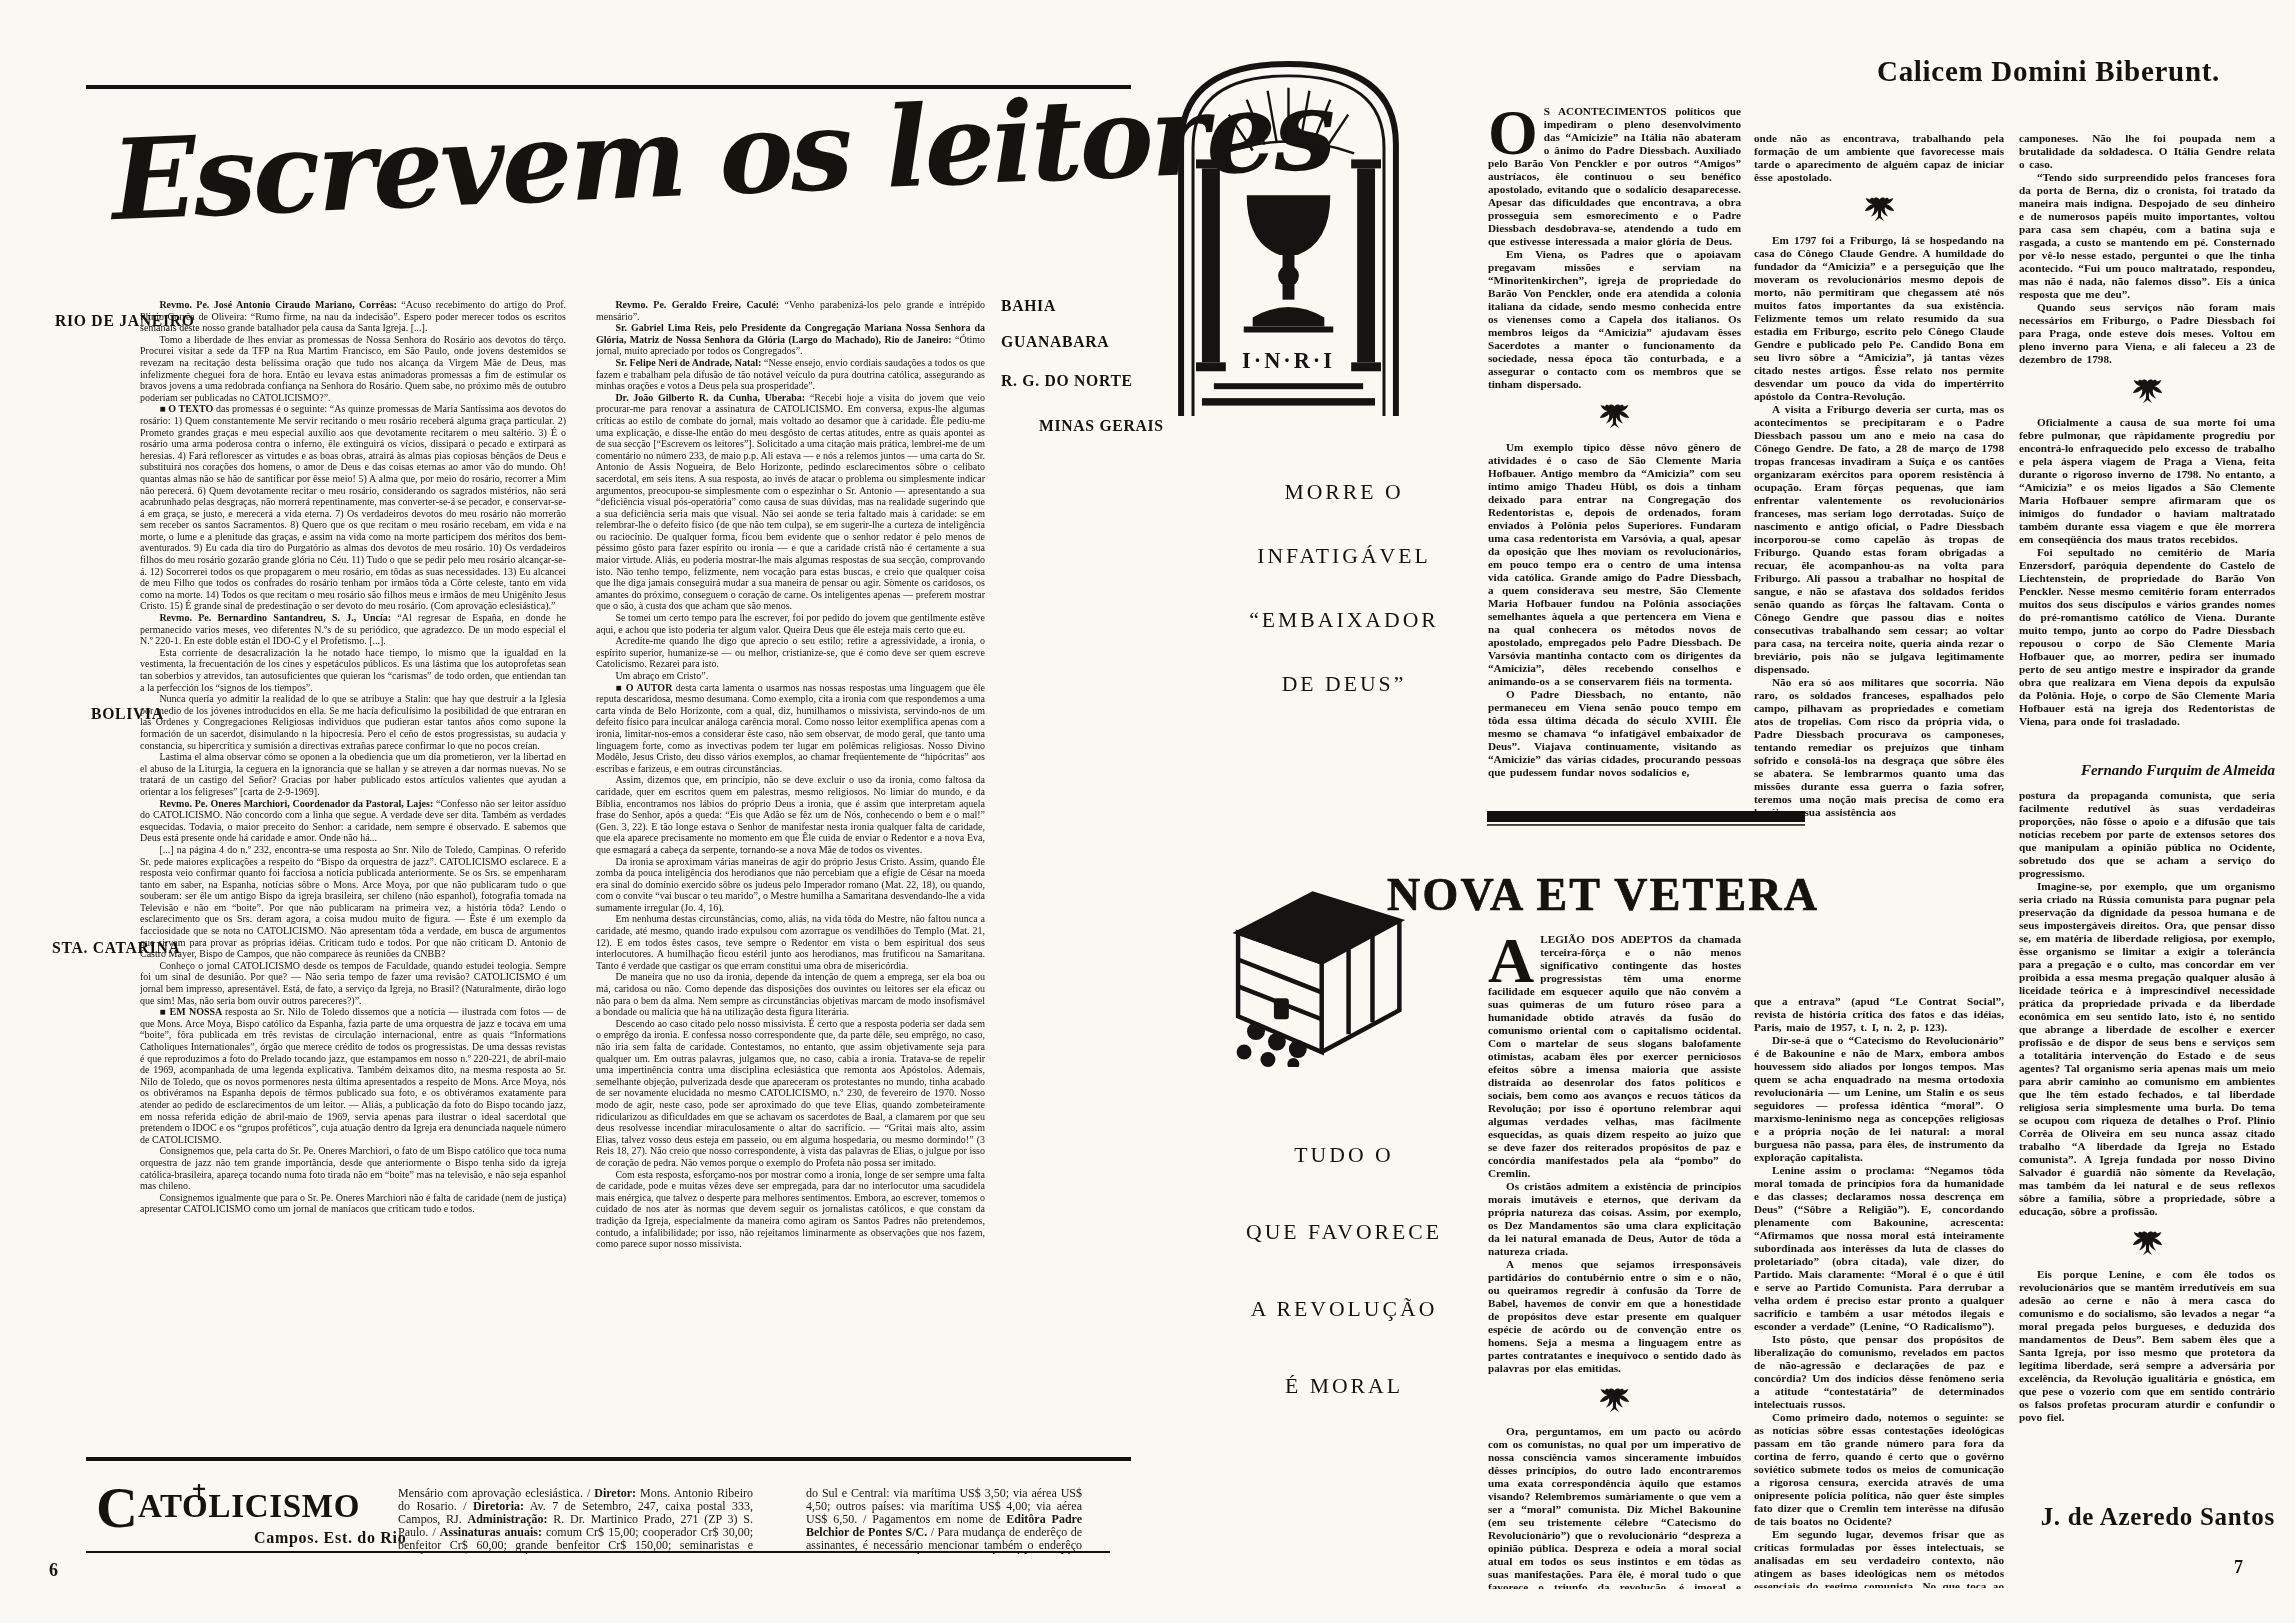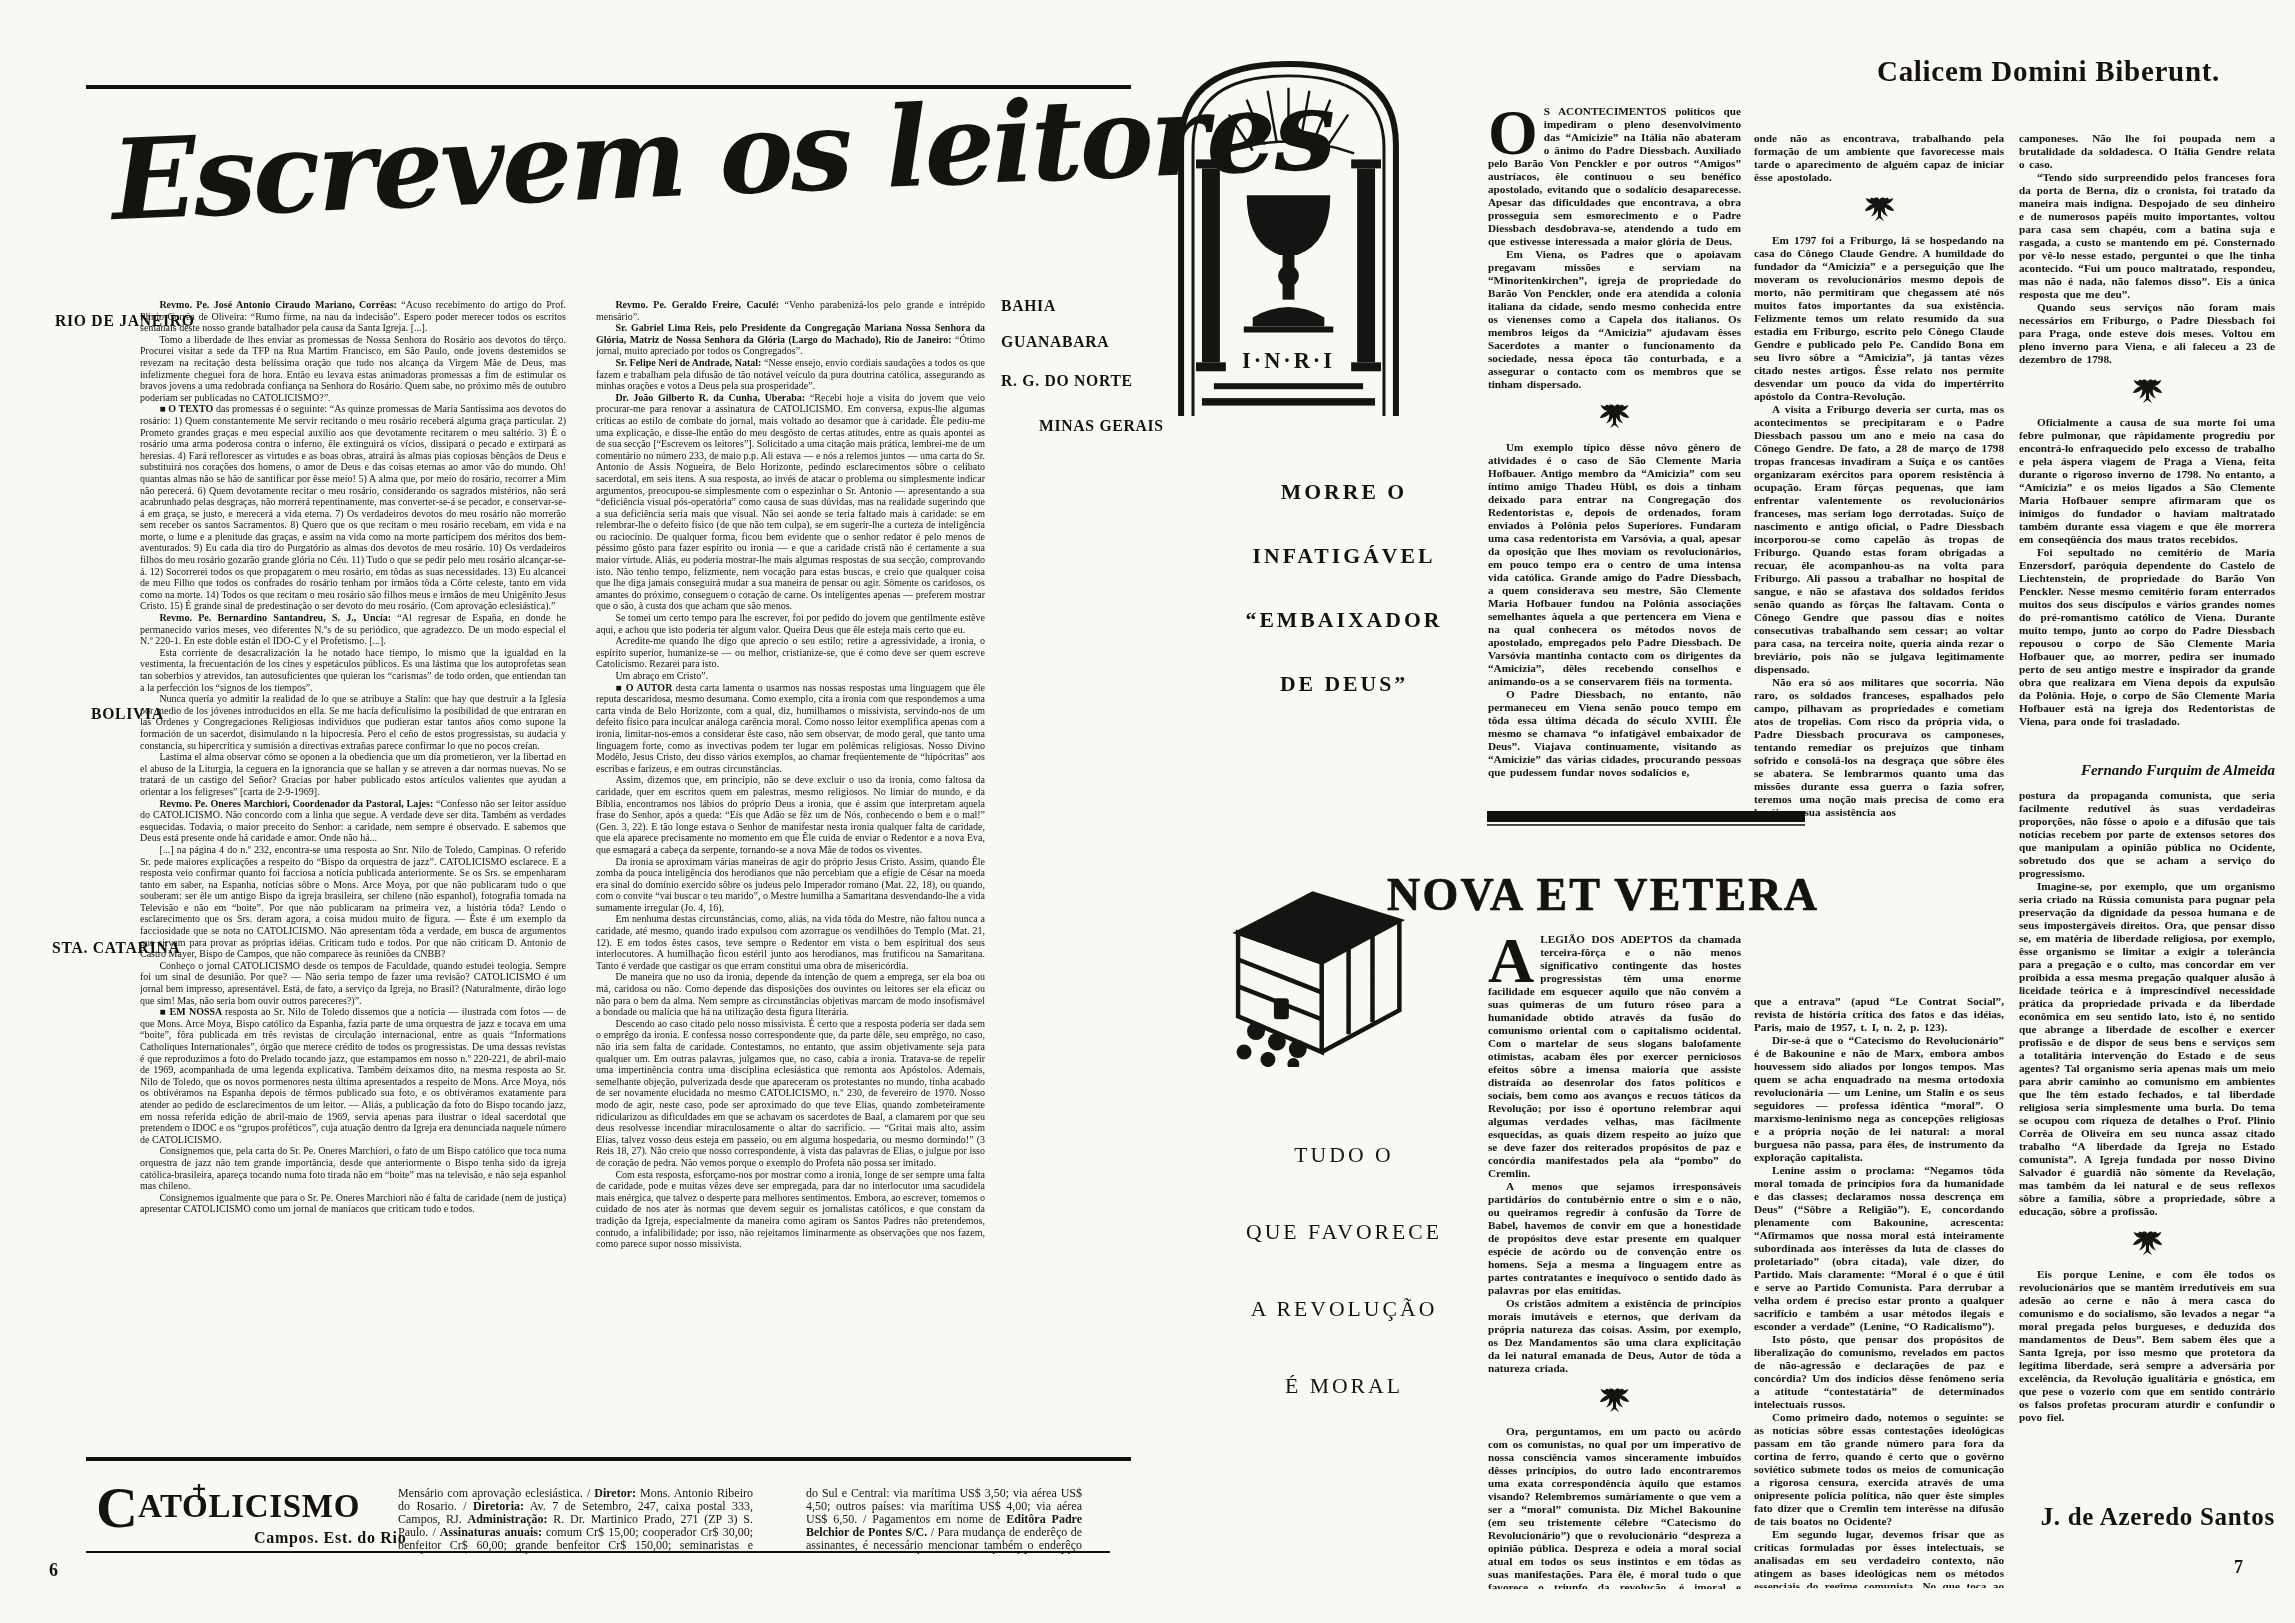--- a/index.html
+++ b/index.html
@@ -40,21 +40,21 @@
   #f-right{left:806px;top:1487px;width:276px;height:67px;overflow:hidden;}
   #pg6{left:49px;top:1560px;font-weight:700;font-size:18px;}
 
   
   #runtitle{left:1877px;top:55px;width:411px;font-weight:700;font-size:29px;
      letter-spacing:0.7px;white-space:nowrap;font-family:"Liberation Serif",serif;}
   #chalice-box{left:1169px;top:52px;text-align:right;}
   .bigheading{width:278px;text-align:center;font-family:"Liberation Serif",serif;}
   .bigheading div{font-size:21.7px;letter-spacing:3px;font-weight:400;}
   #h-morre{left:1205px;top:480px;}
-  #h-morre div{margin-bottom:39px;font-weight:bold;}
+  #h-morre div{margin-bottom:39px;}
   #h-tudo{left:1205px;top:1143px;}
   #h-tudo div{margin-bottom:52px;}
 
   .rcol p{margin:0;font-weight:700;font-size:11.2px;line-height:13px;
           word-spacing:1.9px;text-align:justify;text-indent:18px;}
   .rcol p.ni{text-indent:0;}
   #a1colA{left:1488px;top:105px;width:253px;height:708px;overflow:hidden;}
   #a1colB{left:1754px;top:132px;width:250px;height:843px;overflow:hidden;}
   #a1colC{left:2019px;top:132px;width:256px;height:626px;overflow:hidden;}
   #byline1{left:2019px;top:762px;width:256px;text-align:right;font-weight:700;font-size:15px;font-style:italic;}
@@ -238,22 +238,22 @@
 
 <div class="abs bigheading" id="h-tudo">
   <div>TUDO O</div>
   <div>QUE FAVORECE</div>
   <div>A REVOLUÇÃO</div>
   <div>É MORAL</div>
 </div>
 
 <div class="abs rcol" id="a2colA">
     <p class="ni"><span class="drop">A</span><b>LEGIÃO DOS ADEPTOS </b>da chamada terceira-fôrça e o não menos significativo contingente das hostes progressistas têm uma enorme facilidade em esquecer aquilo que não convém a suas quimeras de um futuro róseo para a humanidade obtido através da fusão do comunismo oriental com o capitalismo ocidental. Com o martelar de seus slogans balofamente otimistas, acabam êles por exercer perniciosos efeitos sôbre a imensa maioria que assiste distraída ao desenrolar dos fatos políticos e sociais, bem como aos avanços e recuos táticos da Revolução; por isso é oportuno relembrar aqui algumas verdades velhas, mas fàcilmente esquecidas, as quais dizem respeito ao juízo que se deve fazer dos reiterados propósitos de paz e concórdia manifestados pela ala “pombo” do Cremlin.</p>
+    <p>Os cristãos admitem a existência de princípios morais imutáveis e eternos, que derivam da própria natureza das coisas. Assim, por exemplo, os Dez Mandamentos são uma clara explicitação da lei natural emanada de Deus, Autor de tôda a natureza criada.</p>
     <p>A menos que sejamos irresponsáveis partidários do contubérnio entre o sim e o não, ou queiramos regredir à confusão da Torre de Babel, havemos de convir em que a honestidade de propósitos deve estar presente em qualquer espécie de acôrdo ou de convenção entre os homens. Seja a mesma a linguagem entre as partes contratantes e inequívoco o sentido dado às palavras por elas emitidas.</p>
-    <p>Os cristãos admitem a existência de princípios morais imutáveis e eternos, que derivam da própria natureza das coisas. Assim, por exemplo, os Dez Mandamentos são uma clara explicitação da lei natural emanada de Deus, Autor de tôda a natureza criada.</p>
   <span class="orn">
     <svg width="31" height="27" viewBox="0 0 40 34" aria-hidden="true">
       <path d="M20 4 C18 1 14 1 13 3 C11 1 8 2 8 4 L2 2 C4 7 7 9 11 10 C6 12 3 15 1 19 C6 19 10 17 13 14 C14 18 12 22 9 26 C13 25 16 22 18 18 L18 26 L14 32 L20 28 L26 32 L22 26 L22 18 C24 22 27 25 31 26 C28 22 26 18 27 14 C30 17 34 19 39 19 C37 15 34 12 29 10 C33 9 36 7 38 2 L32 4 C32 2 29 1 27 3 C26 1 22 1 20 4 Z" fill="#161412"></path>
     </svg>
   </span>
 <p>Ora, perguntamos, em um pacto ou acôrdo com os comunistas, no qual por um imperativo de nossa consciência vamos sinceramente imbuídos dêsses princípios, do outro lado encontraremos uma exata correspondência àquilo que estamos visando? Relembremos sumàriamente o que vem a ser a “moral” comunista. Diz Michel Bakounine (em seu tristemente célebre “Catecismo do Revolucionário”) que o revolucionário “despreza a opinião pública. Despreza e odeia a moral social atual em todos os seus instintos e em tôdas as suas manifestações. Para êle, é moral tudo o que favorece o triunfo da revolução, é imoral e criminoso tudo o</p>
   </div>
 <div class="abs rcol" id="a2colB">
     <p class="ni">que a entrava” (apud “Le Contrat Social”, revista de história crítica dos fatos e das idéias, Paris, maio de 1957, t. I, n. 2, p. 123).</p>
     <p>Dir-se-á que o “Catecismo do Revolucionário” é de Bakounine e não de Marx, embora ambos houvessem sido aliados por longos tempos. Mas quem se acha enquadrado na mesma ortodoxia revolucionária — um Lenine, um Stalin e os seus seguidores — professa idêntica “moral”. O marxismo-leninismo nega as concepções religiosas e a própria noção de lei natural: a moral burguesa não passa, para êles, de instrumento da exploração capitalista.</p>

